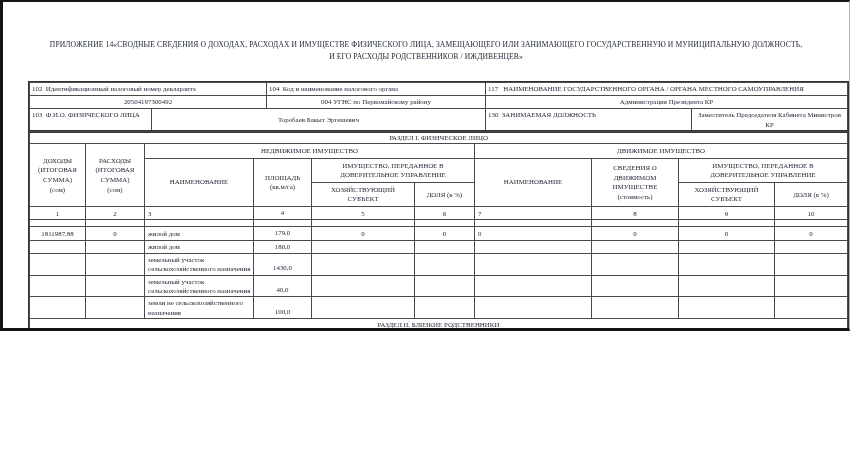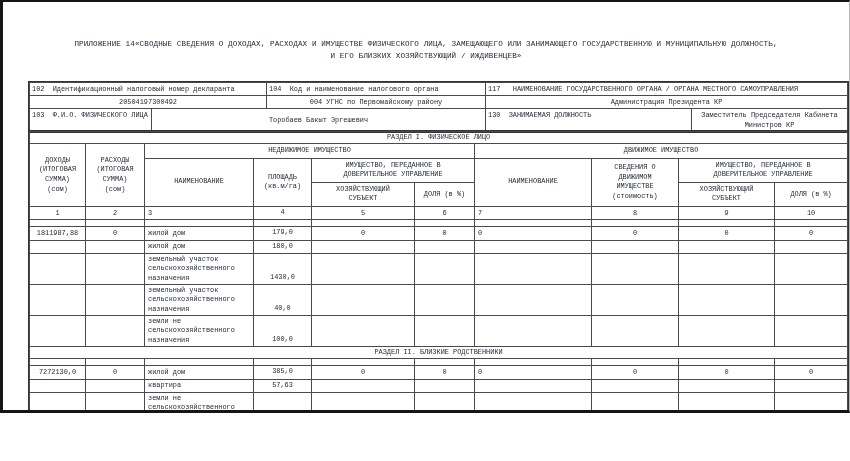--- a/index.html
+++ b/index.html
@@ -1,26 +1,26 @@
 <!DOCTYPE html>
 <html><head>
 <meta charset="utf-8">
 <style>
   html,body{margin:0;padding:0;background:#fff;}
   .page{
     position:relative;
-    width:850px;height:413px;
+    width:850px;height:331px;
     box-sizing:border-box;
     background:#fff;
     border-left:3px solid #151515;
     border-top:2px solid #151515;
     border-bottom:3px solid #151515;
     border-right:1px solid #b5b5b5;
     overflow:hidden;
-    font-family:Liberation Mono, monospace;
+    font-family:Liberation Serif, serif;
     color:#232a38;
   }
   .title-block{
     margin:37px 24px 0 24px;
     text-align:center;
     font-size:7.6px;
     line-height:1.55;
     letter-spacing:0.1px;
   }
   table{border-collapse:collapse;table-layout:fixed;}
@@ -61,21 +61,21 @@
   .main-table tr.spacer-row td{height:7px;padding:0;}
   .outer-borders{outline:1px solid #333;}
 </style>
 </head>
 <body>
 
 <div class="page">
 
   <div class="title-block">
     <div>ПРИЛОЖЕНИЕ 14«СВОДНЫЕ СВЕДЕНИЯ О ДОХОДАХ, РАСХОДАХ И ИМУЩЕСТВЕ ФИЗИЧЕСКОГО ЛИЦА, ЗАМЕЩАЮЩЕГО ИЛИ ЗАНИМАЮЩЕГО ГОСУДАРСТВЕННУЮ И МУНИЦИПАЛЬНУЮ ДОЛЖНОСТЬ,</div>
-    <div>И ЕГО БЛИЗКИХ ХОЗЯЙСТВУЮЩИЙ / ИЖДИВЕНЦЕВ»</div>
+    <div>И ЕГО РАСХОДЫ РОДСТВЕННИКОВ / ИЖДИВЕНЦЕВ»</div>
   </div>
 
   <table class="info-table outer-borders">
     <colgroup>
       <col style="width:122px">
         <col style="width:115px">
         <col style="width:219px">
         <col style="width:206px">
         <col style="width:156px">
     </colgroup>

